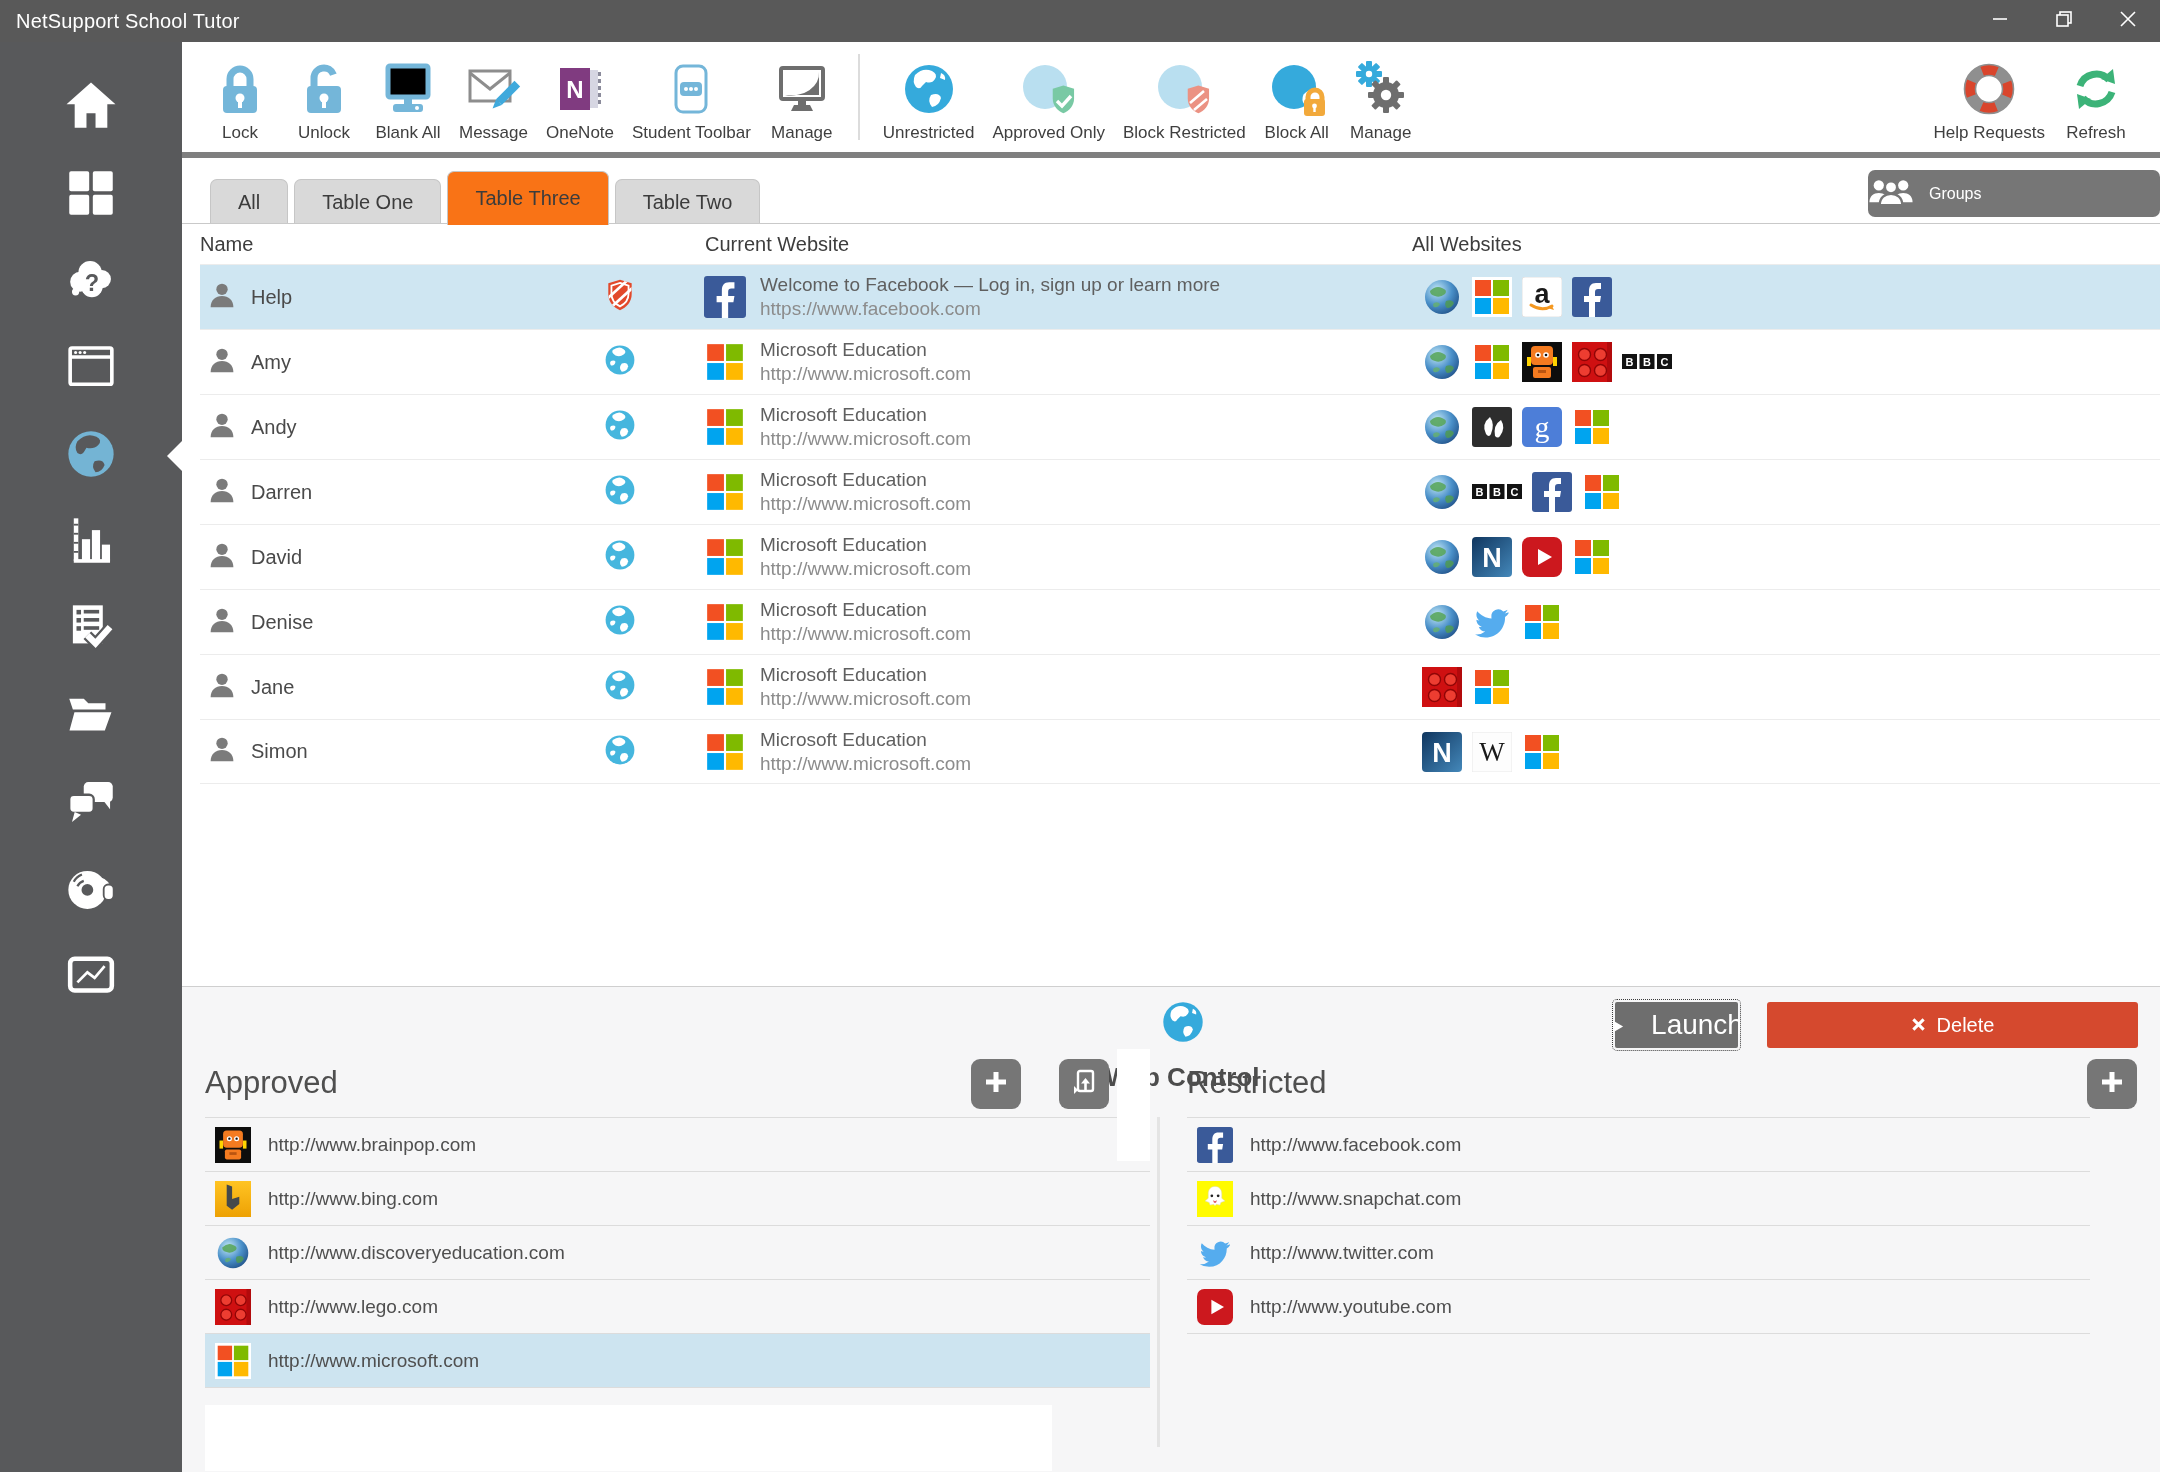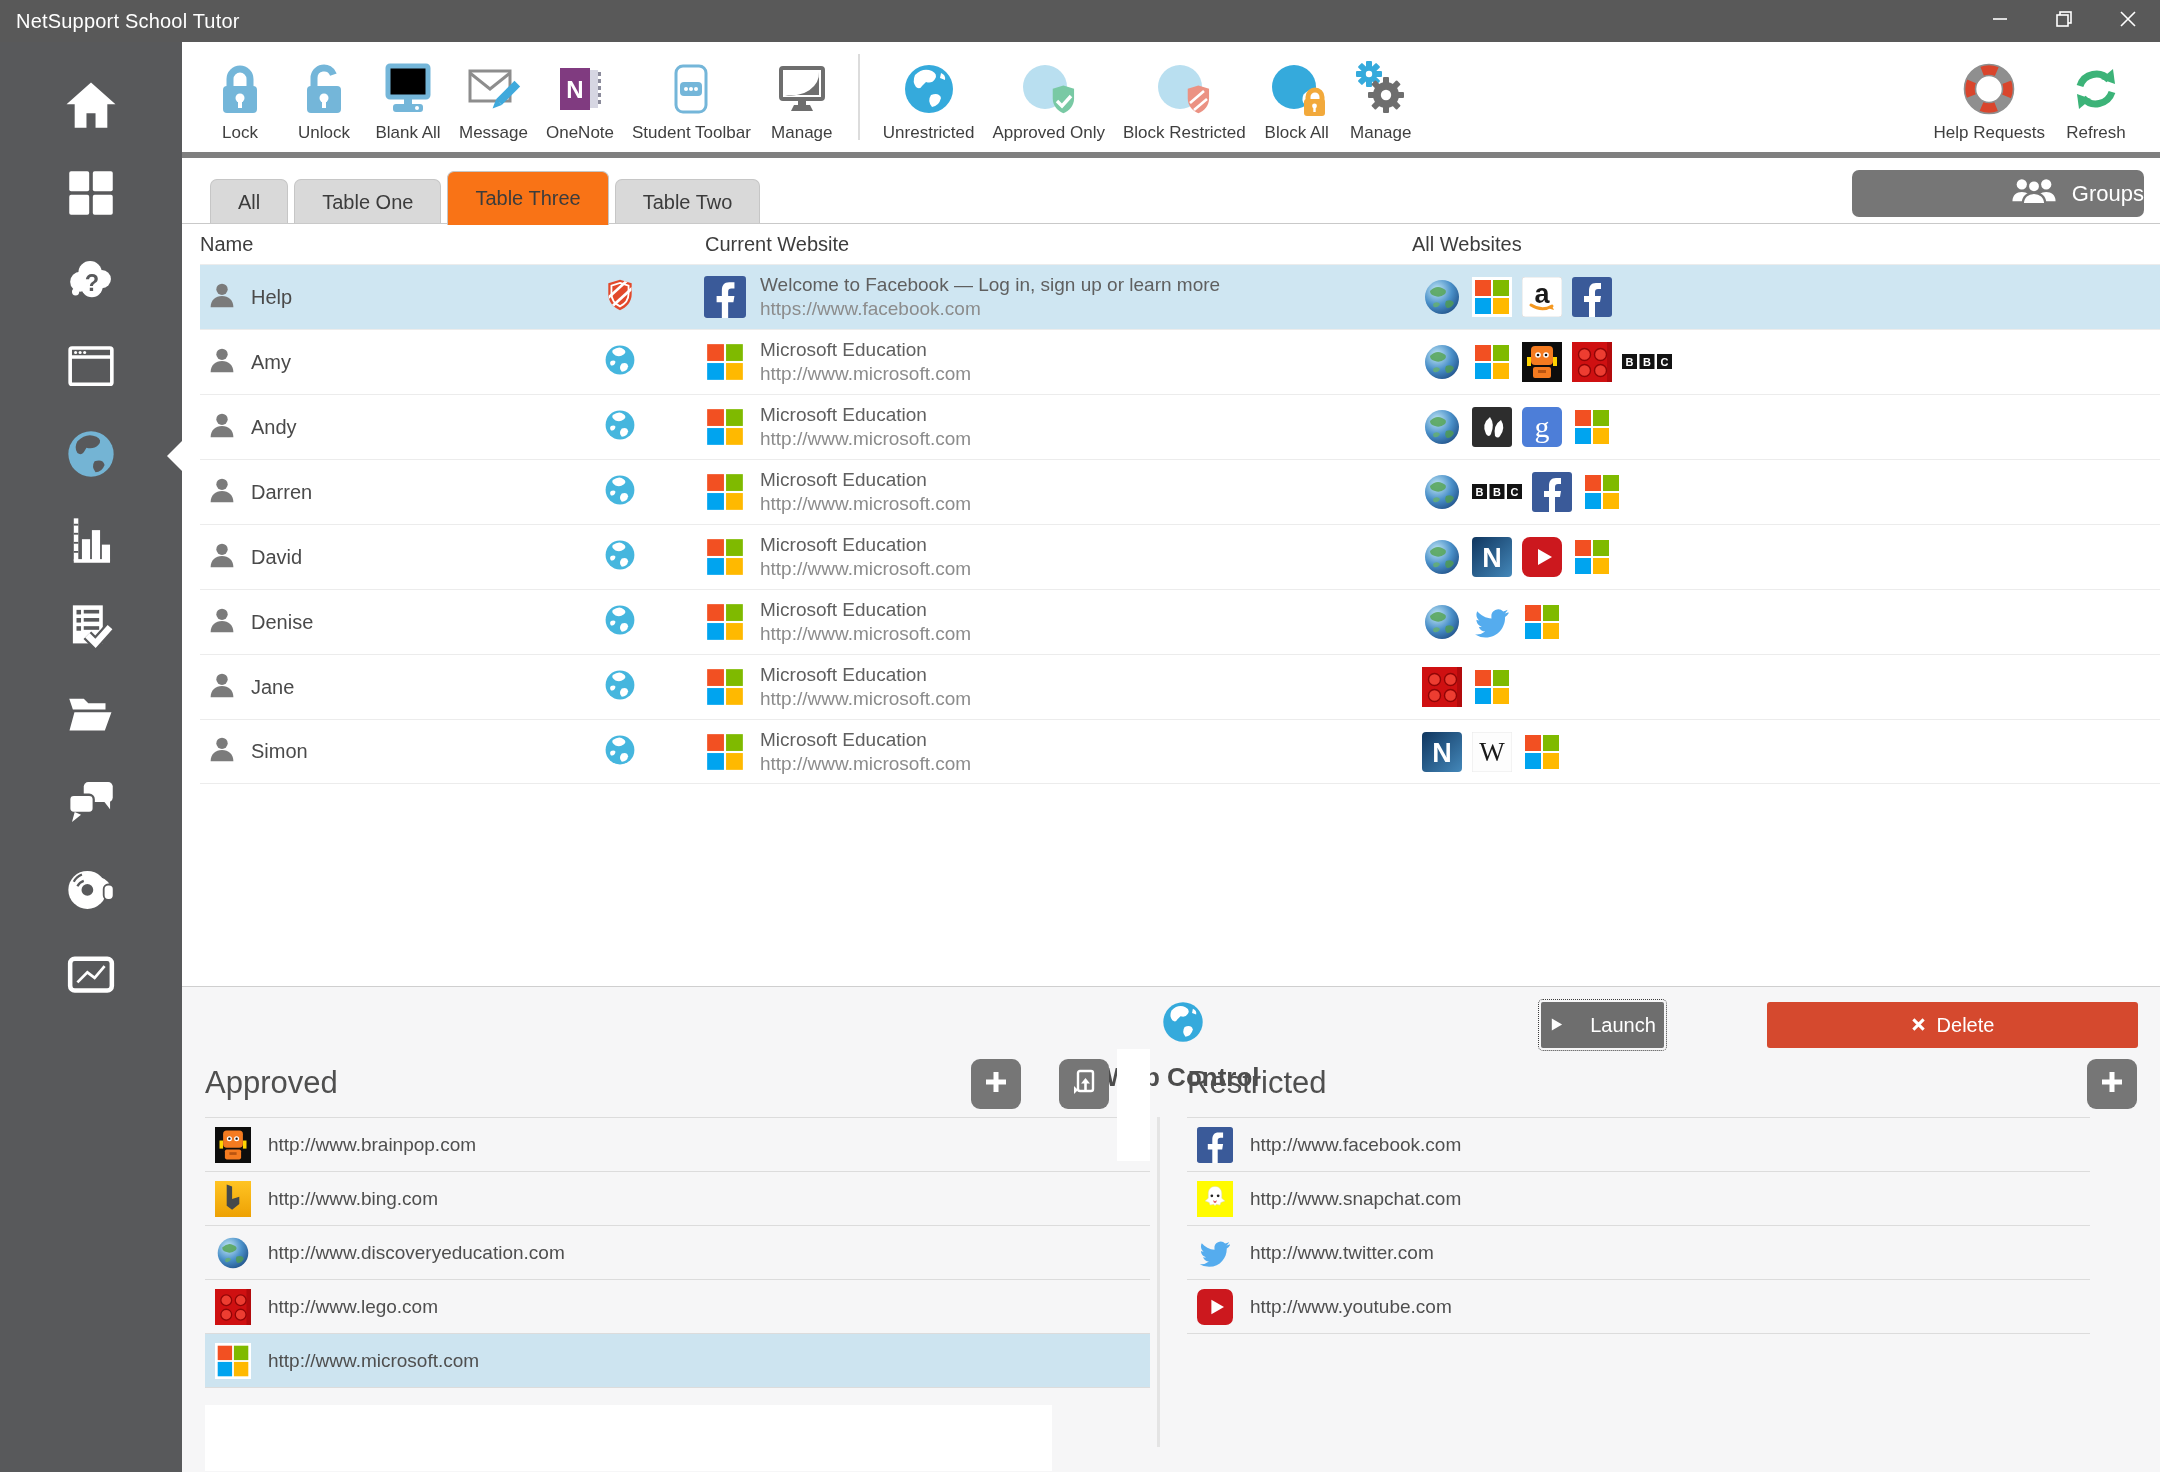--- a/index.html
+++ b/index.html
@@ -37,23 +37,23 @@
 
   
   .tabs-row { height:60px; margin-top:6px; display:flex; align-items:flex-end;
     padding-left:28px; position:relative; }
   .tabs-row::after { content:""; position:absolute; left:0; right:0; bottom:0; height:1px;
     background:#c9c9c9; z-index:0; }
   .tab { background:#d9d9d9; border:1px solid #c6c6c6; border-bottom:none;
     border-radius:7px 7px 0 0; height:45px; padding:0 27px; margin-right:6px; font-size:20px;
     color:#3c3c3c; display:flex; align-items:center; position:relative; z-index:0; }
   .tab.active { background:#f97316; height:54px; z-index:2; margin-bottom:-1px; }
-  .groups-btn { margin-left:auto; margin-right:16px; margin-bottom:7px; width:292px; height:47px;
+  .groups-btn { margin-left:auto; margin-bottom:7px; width:292px; height:47px;
     background:#767676; border-radius:7px; color:#fff; display:flex; align-items:center;
-    justify-content:flex-end; gap:15px; font-size:22px; cursor:pointer; }
+    justify-content:flex-start; gap:15px; font-size:16px; cursor:pointer; }
   .groups-btn svg { width:46px; height:30px; }
 
   
   .table { padding-left:18px; }
   .t-header { display:grid; grid-template-columns:360px 120px 700px 1fr; height:40px;
     align-items:center; font-size:20px; color:#3d3d3d; }
   .t-header .h-current { padding-left:25px; }
   .t-header .h-sites { padding-left:32px; }
   .s-row { display:grid; grid-template-columns:360px 120px 700px 1fr; height:65px;
     align-items:center; border-top:1px solid #ececec; }
@@ -72,23 +72,23 @@
   .site-ico svg { width:40px; height:40px; display:block; }
   .site-ico.wide svg { width:50px; height:16px; }
   .filler { flex:1; background:#fff; }
 
   
   .bottom-panel { height:486px; background:#f6f6f7; border-top:1px solid #cfcfcf;
     position:relative; padding:12px 0 0 23px; }
   .wc-header { display:flex; align-items:center; height:52px; gap:17px;flex-direction:column; }
   .wc-header .wc-ico svg { width:46px; height:46px; display:block; }
   .wc-title { font-size:26px; font-weight:bold; color:#4c4c4c; }
-  .launch-btn { position:absolute; left:1359px; top:15px; width:123px; height:46px;
+  .launch-btn { position:absolute; left:1433px; top:15px; width:123px; height:46px;
     background:#6e6e6e; outline:1px dotted #3c3c3c; outline-offset:2px; color:#fff;
-    display:flex; align-items:center; justify-content:center; gap:26px; font-size:20px;
+    display:flex; align-items:center; justify-content:center; gap:26px; font-size:28px;
     border-radius:2px; cursor:pointer; }
   .launch-btn svg { width:15px; height:15px; }
   .delete-btn { position:absolute; left:1585px; top:15px; width:371px; height:46px;
     background:#d5492e; border-radius:3px; color:#fff; display:flex; align-items:center;
     justify-content:center; gap:11px; font-size:20px; cursor:pointer; }
   .delete-btn svg { width:15px; height:15px; }
 
   .wc-columns { display:flex; margin-top:8px; }
   .col-approved { width:945px; position:relative; }
   .col-gap { width:37px; }

